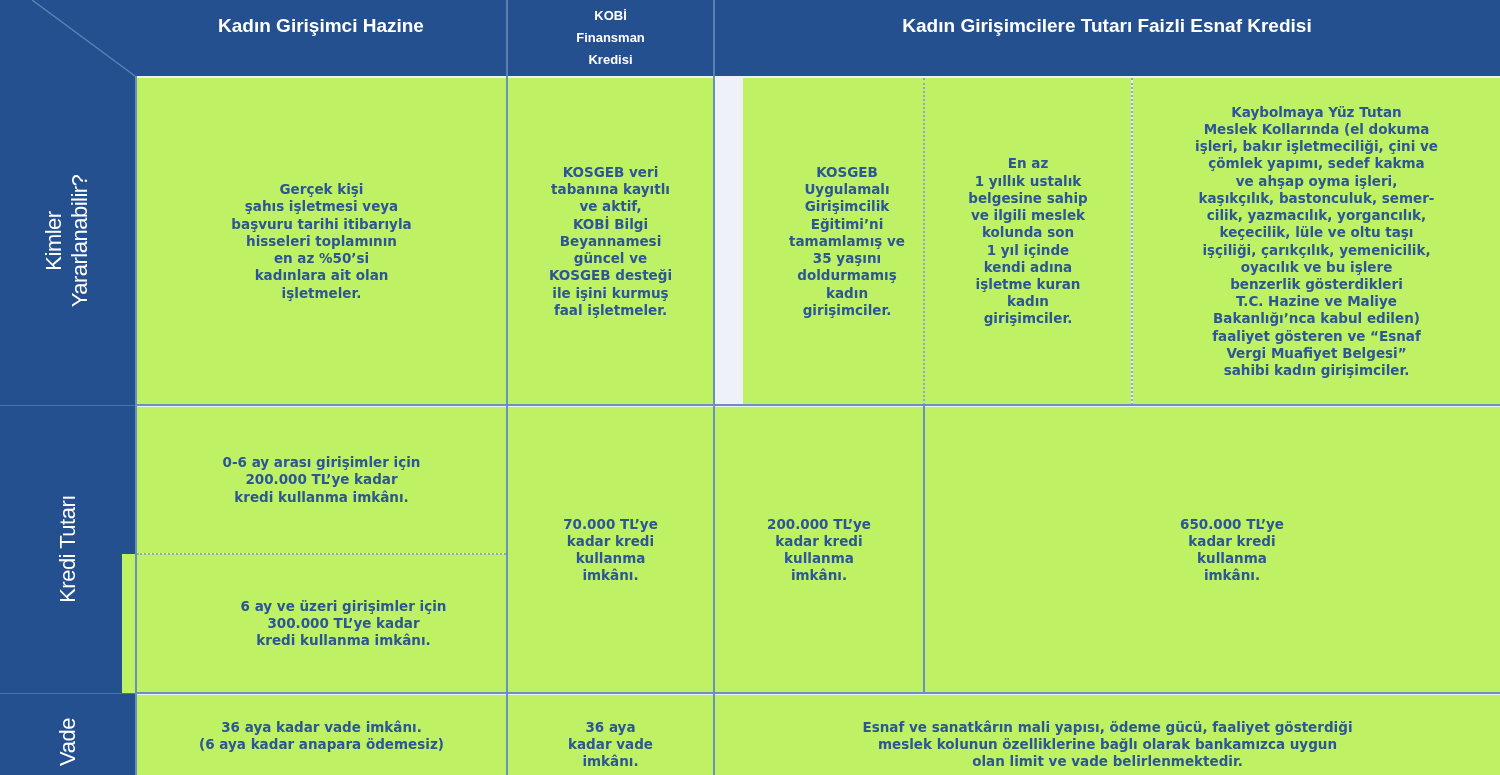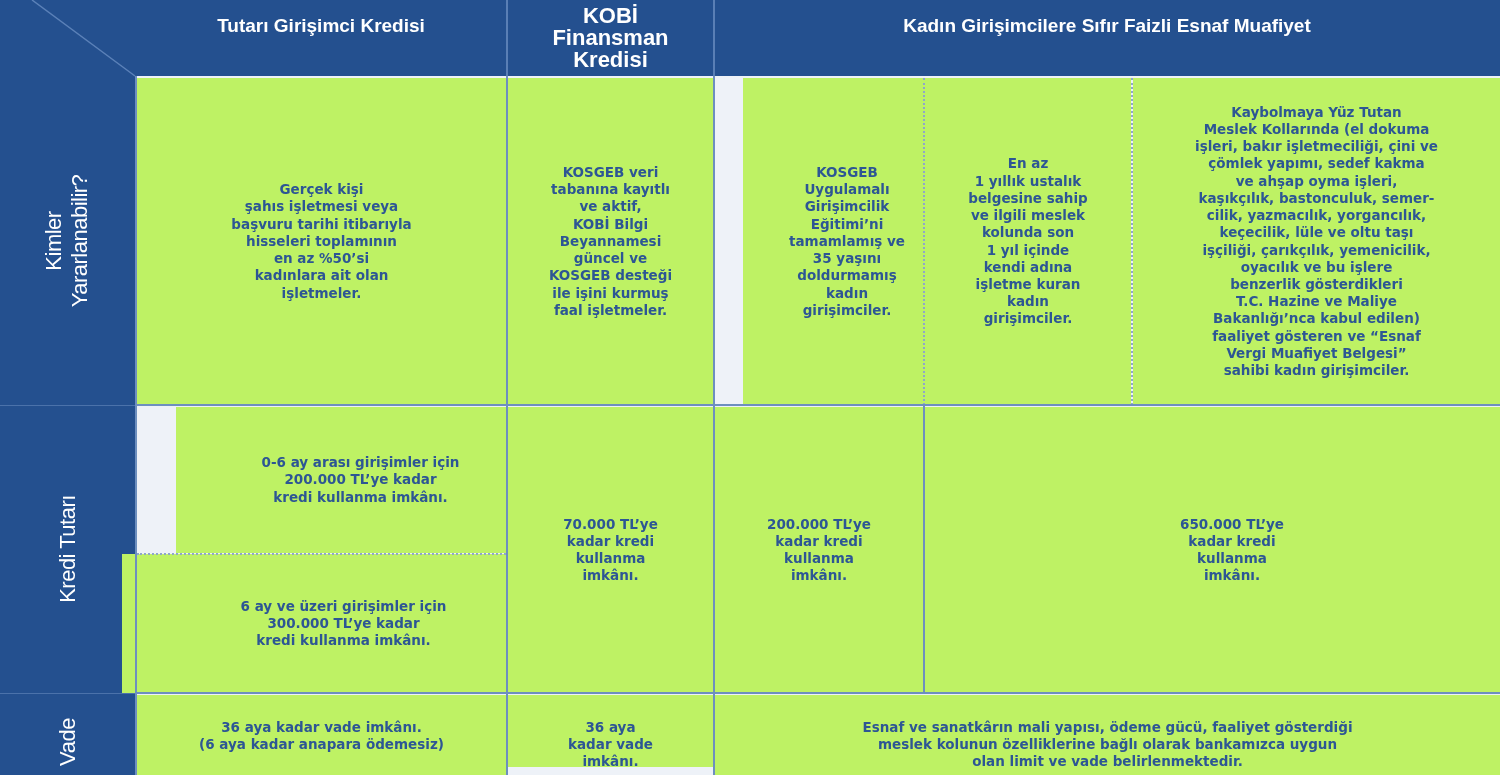--- a/index.html
+++ b/index.html
@@ -22,25 +22,25 @@
 <body>
 
 <div class="abs navy" style="left:0;top:0;width:1500px;height:76px;"></div>
 
 <div class="abs navy" style="left:0;top:0;width:135px;height:775px;"></div>
 
 <svg class="abs" style="left:0;top:0;" width="136" height="77">
   <line x1="32" y1="0" x2="135" y2="76" stroke="#5b81b8" stroke-width="1.5"></line>
 </svg>
 
-<div class="abs hdr" style="left:135px;top:0;width:372px;height:52px;">Tutarı Girişimci Kredisi</div>
-<div class="abs hdr" style="left:507px;top:0;width:207px;height:76px;white-space:pre-line;font-size:22px;line-height:22px;">KOBİ
+<div class="abs hdr" style="left:135px;top:0;width:372px;height:52px;">Kadın Girişimci Hazine</div>
+<div class="abs hdr" style="left:507px;top:0;width:207px;height:76px;white-space:pre-line;font-size:13px;line-height:22px;">KOBİ
 Finansman
 Kredisi</div>
-<div class="abs hdr" style="left:714px;top:0;width:786px;height:52px;">Kadın Girişimcilere Sıfır Faizli Esnaf Muafiyet</div>
+<div class="abs hdr" style="left:714px;top:0;width:786px;height:52px;">Kadın Girişimcilere Tutarı Faizli Esnaf Kredisi</div>
 <div class="hdr-sep" style="left:506px;top:0;height:76px;"></div>
 <div class="hdr-sep" style="left:713px;top:0;height:76px;"></div>
 
 <div class="abs rowlabel" style="left:0;top:76px;width:135px;height:329px;">
   <span>Kimler
 Yararlanabilir?</span>
 </div>
 <div class="abs rowlabel" style="left:0;top:405px;width:135px;height:288px;">
   <span>Kredi Tutarı</span>
 </div>
@@ -95,42 +95,42 @@
 keçecilik, lüle ve oltu taşı
 işçiliği, çarıkçılık, yemenicilik,
 oyacılık ve bu işlere
 benzerlik gösterdikleri
 T.C. Hazine ve Maliye
 Bakanlığı’nca kabul edilen)
 faaliyet gösteren ve “Esnaf
 Vergi Muafiyet Belgesi”
 sahibi kadın girişimciler.</div>
 
-<div class="abs cell light" style="left:137px;top:407px;width:369px;height:146px;margin-left:39px;">0-6 ay arası girişimler için
+<div class="abs cell light" style="left:137px;top:407px;width:369px;height:146px;">0-6 ay arası girişimler için
 200.000 TL’ye kadar
 kredi kullanma imkânı.</div>
 <div class="abs cell light" style="left:122px;top:554px;width:443px;height:139px;">6 ay ve üzeri girişimler için
 300.000 TL’ye kadar
 kredi kullanma imkânı.</div>
 <div class="abs cell white" style="left:508px;top:407px;width:205px;height:286px;">70.000 TL’ye
 kadar kredi
 kullanma
 imkânı.</div>
 <div class="abs cell light" style="left:715px;top:407px;width:208px;height:286px;">200.000 TL’ye
 kadar kredi
 kullanma
 imkânı.</div>
 <div class="abs cell light" style="left:925px;top:407px;width:575px;height:286px;padding-left:47px;">650.000 TL’ye
 kadar kredi
 kullanma
 imkânı.</div>
 
 <div class="abs cell light" style="left:137px;top:695px;width:369px;height:80px;align-items:flex-start;padding-top:24px;">36 aya kadar vade imkânı.
 (6 aya kadar anapara ödemesiz)</div>
-<div class="abs cell white" style="left:508px;top:695px;width:205px;height:72px;align-items:flex-start;padding-top:24px;">36 aya
+<div class="abs cell white" style="left:508px;top:695px;width:205px;height:80px;align-items:flex-start;padding-top:24px;">36 aya
 kadar vade
 imkânı.</div>
 <div class="abs cell light" style="left:715px;top:695px;width:785px;height:104px;align-items:flex-start;padding-top:24px;">Esnaf ve sanatkârın mali yapısı, ödeme gücü, faaliyet gösterdiği
 meslek kolunun özelliklerine bağlı olarak bankamızca uygun
 olan limit ve vade belirlenmektedir.</div>
 
 <div class="vline" style="left:135px;top:76px;height:699px;"></div>
 <div class="vline" style="left:506px;top:76px;height:699px;"></div>
 <div class="vline" style="left:713px;top:76px;height:699px;"></div>
 <div class="vdash" style="left:923px;top:78px;height:327px;"></div>

